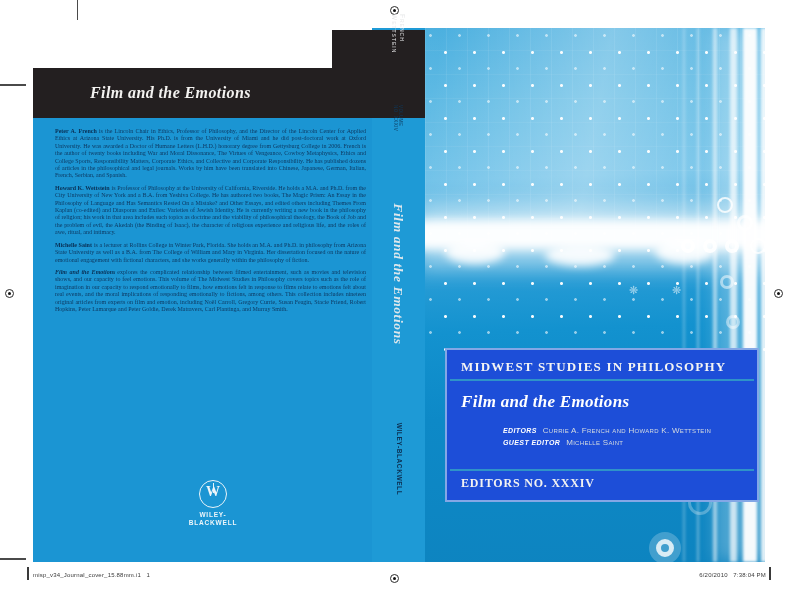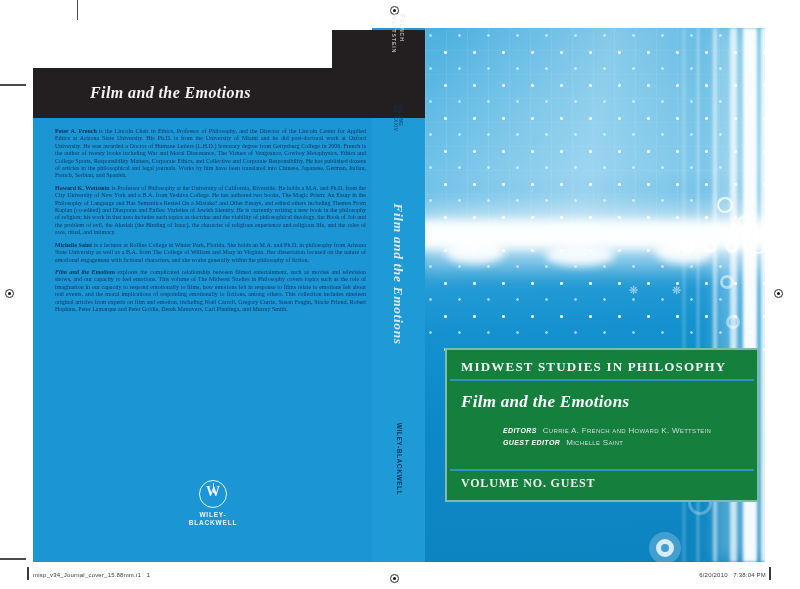--- a/index.html
+++ b/index.html
@@ -58,21 +58,21 @@
     background-size:29px 33px,29px 33px;background-position:6px 4px,20px 20px;}
   .front .band-soft{position:absolute;left:-10px;top:178px;width:360px;height:62px;background:rgba(255,255,255,.55);filter:blur(11px);}
   .front .band-core{position:absolute;left:-10px;top:192px;width:360px;height:30px;background:rgba(255,255,255,.97);filter:blur(5px);}
   .front .band-blob{position:absolute;background:rgba(255,255,255,.9);border-radius:50%;filter:blur(4px);}
   .front .vglow{position:absolute;top:0;height:100%;background:rgba(255,255,255,.28);filter:blur(9px);}
   .front .vstreak{position:absolute;top:0;height:100%;background:#fff;filter:blur(1.5px);}
   .ring{position:absolute;border-radius:50%;box-sizing:border-box;}
   .front .flake{position:absolute;font-family:"DejaVu Sans",sans-serif;color:rgba(255,255,255,.55);font-size:11px;}
 
   
-  .panel{position:absolute;left:412px;top:320px;width:310px;height:150px;background:#15803d;
+  .panel{position:absolute;left:412px;top:320px;width:310px;height:150px;background:#1d4ed8;
     border:2px solid rgba(200,226,240,.6);box-sizing:content-box;}
   .panel .series{position:absolute;left:14px;top:9px;color:#f4f4f3;font-weight:bold;font-size:13px;letter-spacing:1.2px;}
   .panel .rule{position:absolute;left:3px;right:3px;height:2px;background:#2f93c8;}
   .panel .rule1{top:29px;}
   .panel .rule2{top:119px;}
   .panel .ptitle{position:absolute;left:14px;top:42px;color:#ffffff;font-style:italic;font-weight:bold;font-size:17px;letter-spacing:.3px;}
   .panel .edrow{position:absolute;left:56px;font-family:"Liberation Sans",sans-serif;font-size:7px;color:#ffffff;}
   .panel .edrow .lbl{font-weight:bold;font-style:italic;letter-spacing:.4px;margin-right:6px;}
   .panel .edrow .nm{color:#d5dbdf;font-variant:small-caps;font-size:8px;letter-spacing:.3px;}
   .panel .ed1{top:76px;}
@@ -169,21 +169,21 @@
       <div class="series">MIDWEST STUDIES IN PHILOSOPHY</div>
       <div class="rule rule1"></div>
       <div class="ptitle">Film and the Emotions</div>
       <div class="edrow ed1">
         <span class="lbl">EDITORS</span><span class="nm">Currie A. French and Howard K. Wettstein</span>
       </div>
       <div class="edrow ed2">
         <span class="lbl">GUEST EDITOR</span><span class="nm">Michelle Saint</span>
       </div>
       <div class="rule rule2"></div>
-      <div class="pvol">VOLUME NO. GUEST</div>
+      <div class="pvol">EDITORS NO. XXXIV</div>
     </div>
 
   </div>
 
   <div class="slugbar" style="left:27px;top:567px;"></div>
   <div class="slug" style="left:33px;top:572px;">misp_v34_Journal_cover_15.88mm.i1   1</div>
   <div class="slug" style="right:34px;top:572px;">6/20/2010   7:38:04 PM</div>
   <div class="slugbar" style="left:769px;top:567px;"></div>
 
 </div>

